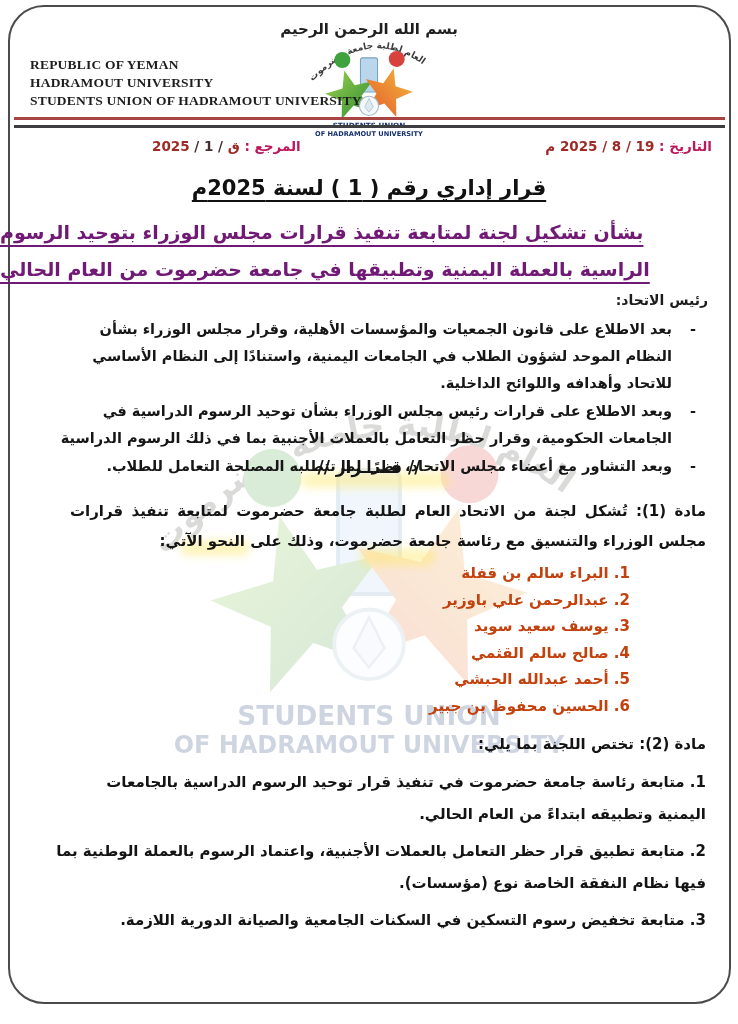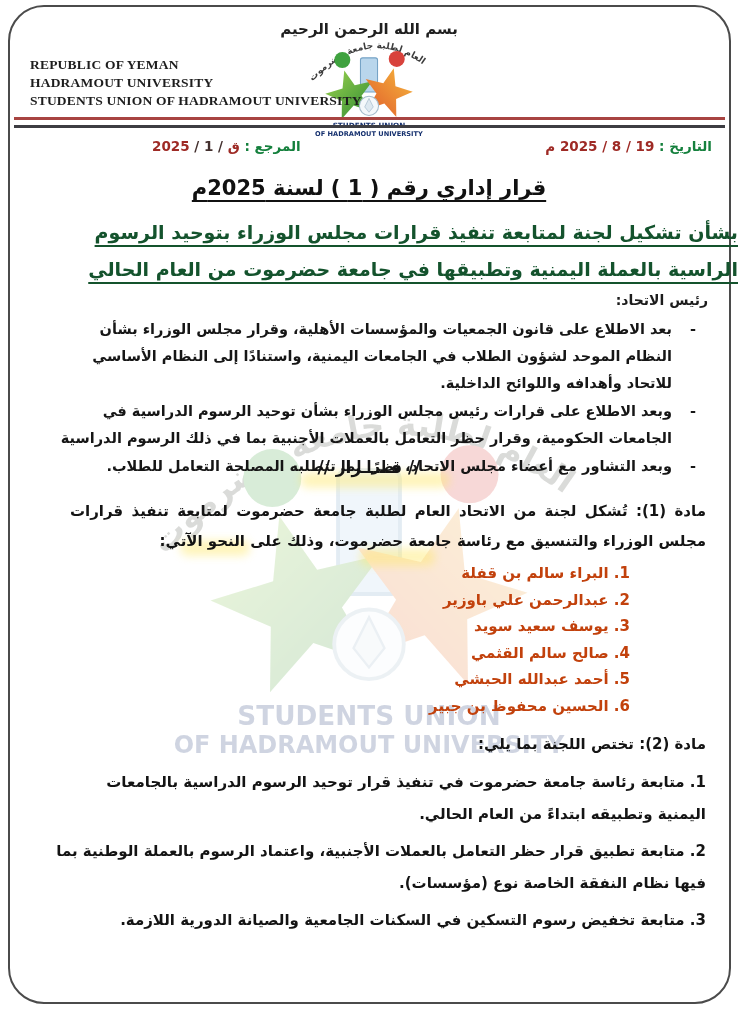--- a/index.html
+++ b/index.html
@@ -31,32 +31,32 @@
   .rule{position:absolute;left:14px;width:711px;height:3px;}
   .rule.red{top:117px;background:#a84441;}
   .rule.dark{top:125px;background:#3d3d42;}
   
   .meta-row{
     position:absolute;top:138px;left:0;width:738px;box-sizing:border-box;
     padding-left:152px;padding-right:26px;
     direction:rtl;display:flex;justify-content:space-between;
     font-size:13.5px;font-weight:bold;
   }
-  .meta-label{color:#15803d;}
+  .meta-label{color:#be185d;}
   .meta-value{color:#9e2a25;}
   .meta-mid{color:#43302e;}
   
   .decree-title{
     position:absolute;top:176px;left:0;width:100%;text-align:center;direction:rtl;
     font-size:21px;font-weight:bold;color:#111;
   }
   .decree-title span{text-decoration:underline;text-underline-offset:5px;text-decoration-thickness:2px;}
   .decree-subject{
-    position:absolute;top:214px;left:0;width:100%;text-align:right;direction:rtl;
-    font-size:19px;font-weight:bold;line-height:37px;color:#14532d;
+    position:absolute;top:214px;left:0;width:100%;text-align:left;direction:rtl;
+    font-size:19px;font-weight:bold;line-height:37px;color:#701a75;
   }
   .decree-subject span{text-decoration:underline;text-underline-offset:6px;text-decoration-thickness:2px;}
   .issuer{
     position:absolute;top:292px;right:30px;direction:rtl;
     font-size:14px;font-weight:bold;
   }
   
   .preamble{
     position:absolute;top:316px;right:34px;left:58px;direction:rtl;text-align:right;
     font-size:14.5px;font-weight:bold;line-height:27px;color:#161616;

